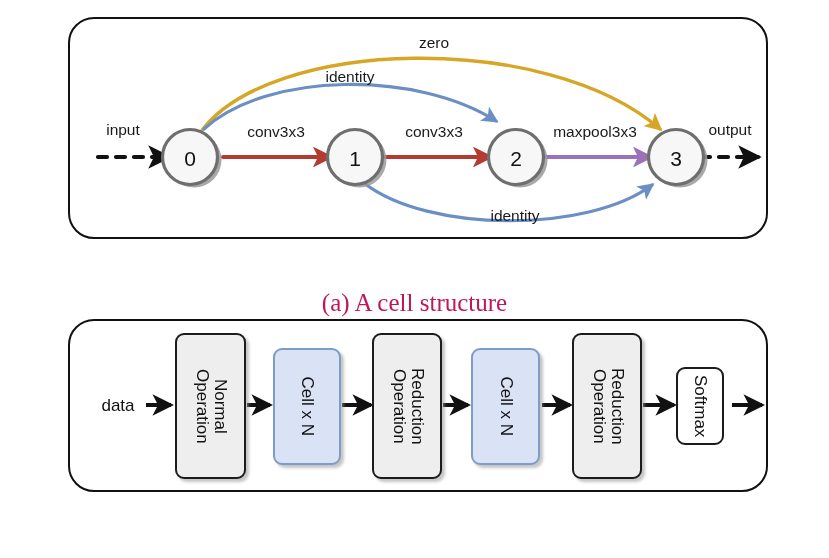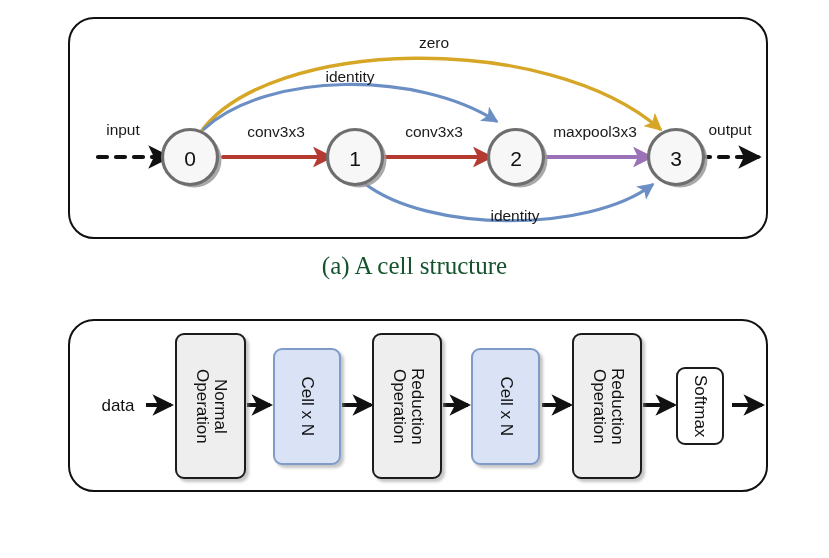--- a/index.html
+++ b/index.html
@@ -38,21 +38,22 @@
     width: 700px;
     height: 173px;
   }
   .caption {
     position: absolute;
     width: 829px;
     left: 0;
     text-align: center;
     font-family: "Liberation Serif", serif;
     font-size: 25px;
-    color: #14532d;
+    color: #be185d;
+    margin-top: 37px;
   }
   #caption-a { top: 252px; }
   #caption-b { top: 503px; }
 
   
   #cell-svg {
     position: absolute;
     left: 68px;
     top: 17px;
     width: 700px;

